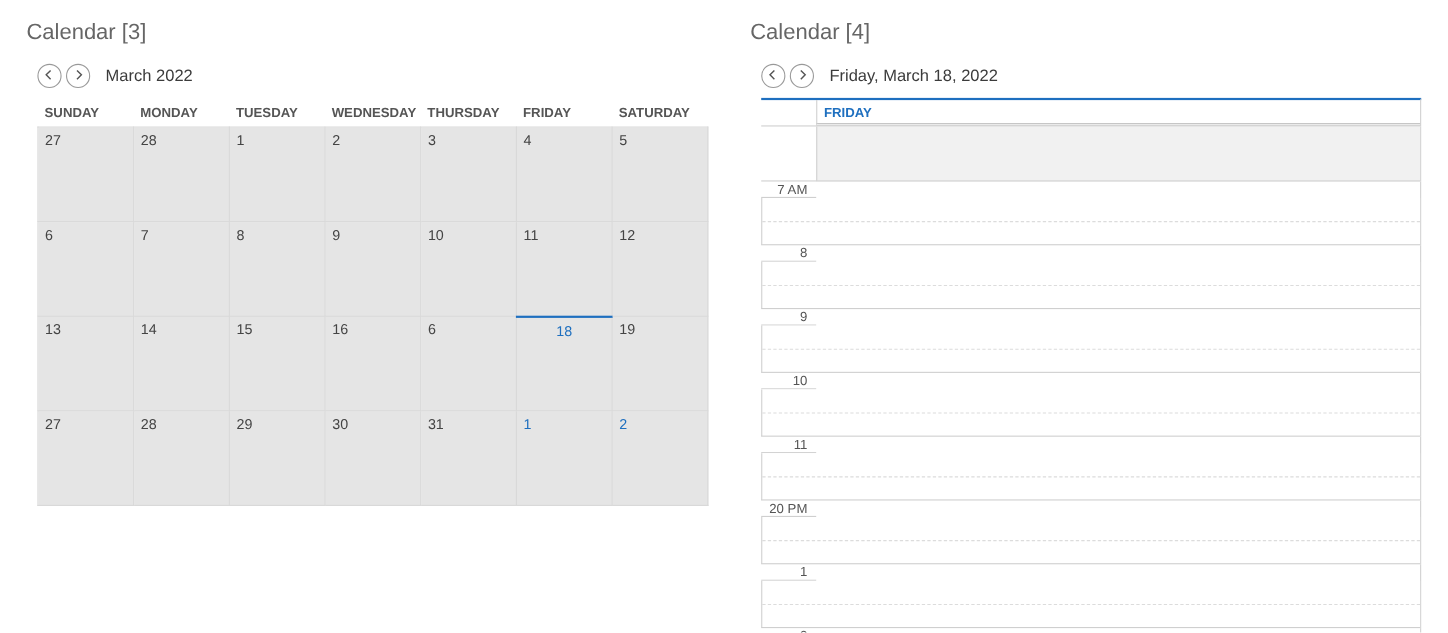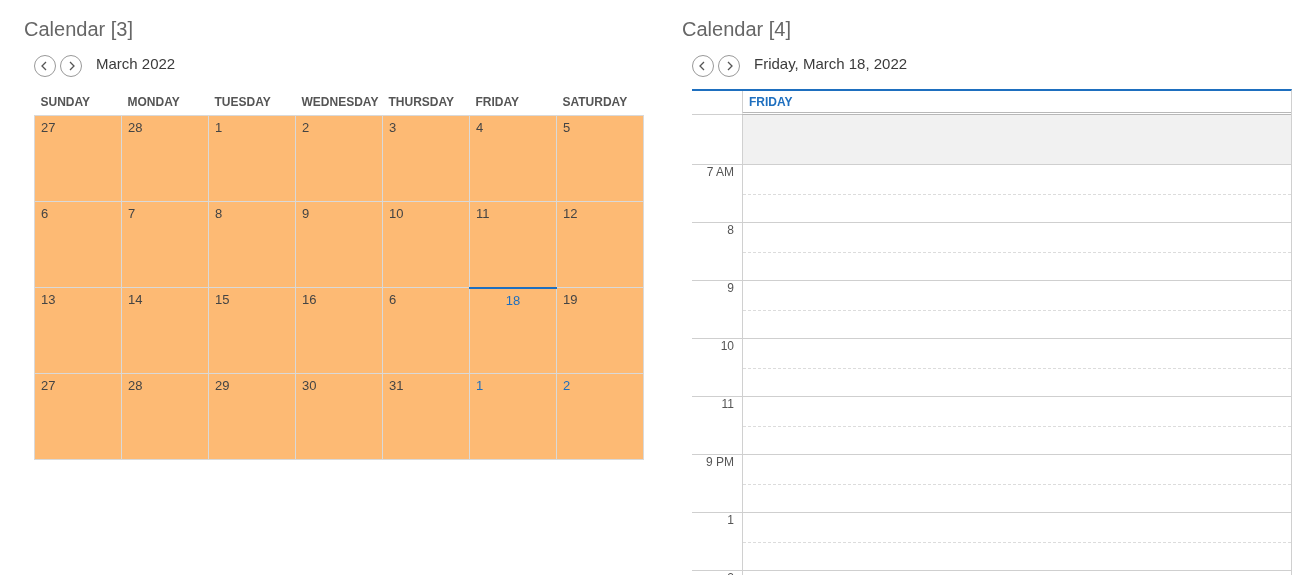--- a/index.html
+++ b/index.html
@@ -18,21 +18,21 @@
     padding: 18px 24px 0 24px;
   }
   .panel-title {
     font-size: 20px;
     font-weight: 400;
     color: #666;
     margin: 0 0 14px 0;
   }
   .nav-row {
     display: flex;
-    align-items: flex-start;
+    align-items: center;
     margin: 0 0 6px 10px;
     height: 28px;
   }
   .nav-btn {
     width: 22px; height: 22px;
     border: 1px solid #999;
     border-radius: 50%;
     display: flex; align-items: center; justify-content: center;
     margin-right: 4px;
     cursor: pointer;
@@ -61,21 +61,21 @@
   }
   .month td {
     border: 1px solid #d9d9d9;
     vertical-align: top;
     width: 14.28%;
     height: 86px;
     font-size: 13px;
     padding: 4px 6px;
     color: #444;
     cursor: pointer;
-    background: #fdba74;
+    background: #e5e5e5;
   }
   .month td.today {
     border-top: 2px solid #1e6fbf;
     color: #1e6fbf;
     text-align: center;
   }
   .month td.adj-month {
     color: #1e6fbf;
   }
 
@@ -116,20 +116,21 @@
   .allday-body {
     flex: 1;
     background: #f1f1f1;
     border-bottom: 1px solid #cfcfcf;
     border-left: 1px solid #d0d0d0;
   }
   .hour-row {
     display: flex;
     height: 58px;
     border-right: 1px solid #d0d0d0;
+    flex-direction: column;
   }
   .hour-gutter {
     width: 50px;
     font-size: 12px;
     color: #555;
     text-align: right;
     padding-right: 8px;
     line-height: 14px;
     border-bottom: 1px solid #cfcfcf;
   }
@@ -271,21 +272,21 @@
           </div>
           <div class="hour-row">
             <div class="hour-gutter">10</div>
             <div class="hour-body"></div>
           </div>
           <div class="hour-row">
             <div class="hour-gutter">11</div>
             <div class="hour-body"></div>
           </div>
           <div class="hour-row">
-            <div class="hour-gutter">9 PM</div>
+            <div class="hour-gutter">20 PM</div>
             <div class="hour-body"></div>
           </div>
           <div class="hour-row">
             <div class="hour-gutter">1</div>
             <div class="hour-body"></div>
           </div>
           <div class="hour-row">
             <div class="hour-gutter">2</div>
             <div class="hour-body"></div>
           </div>

